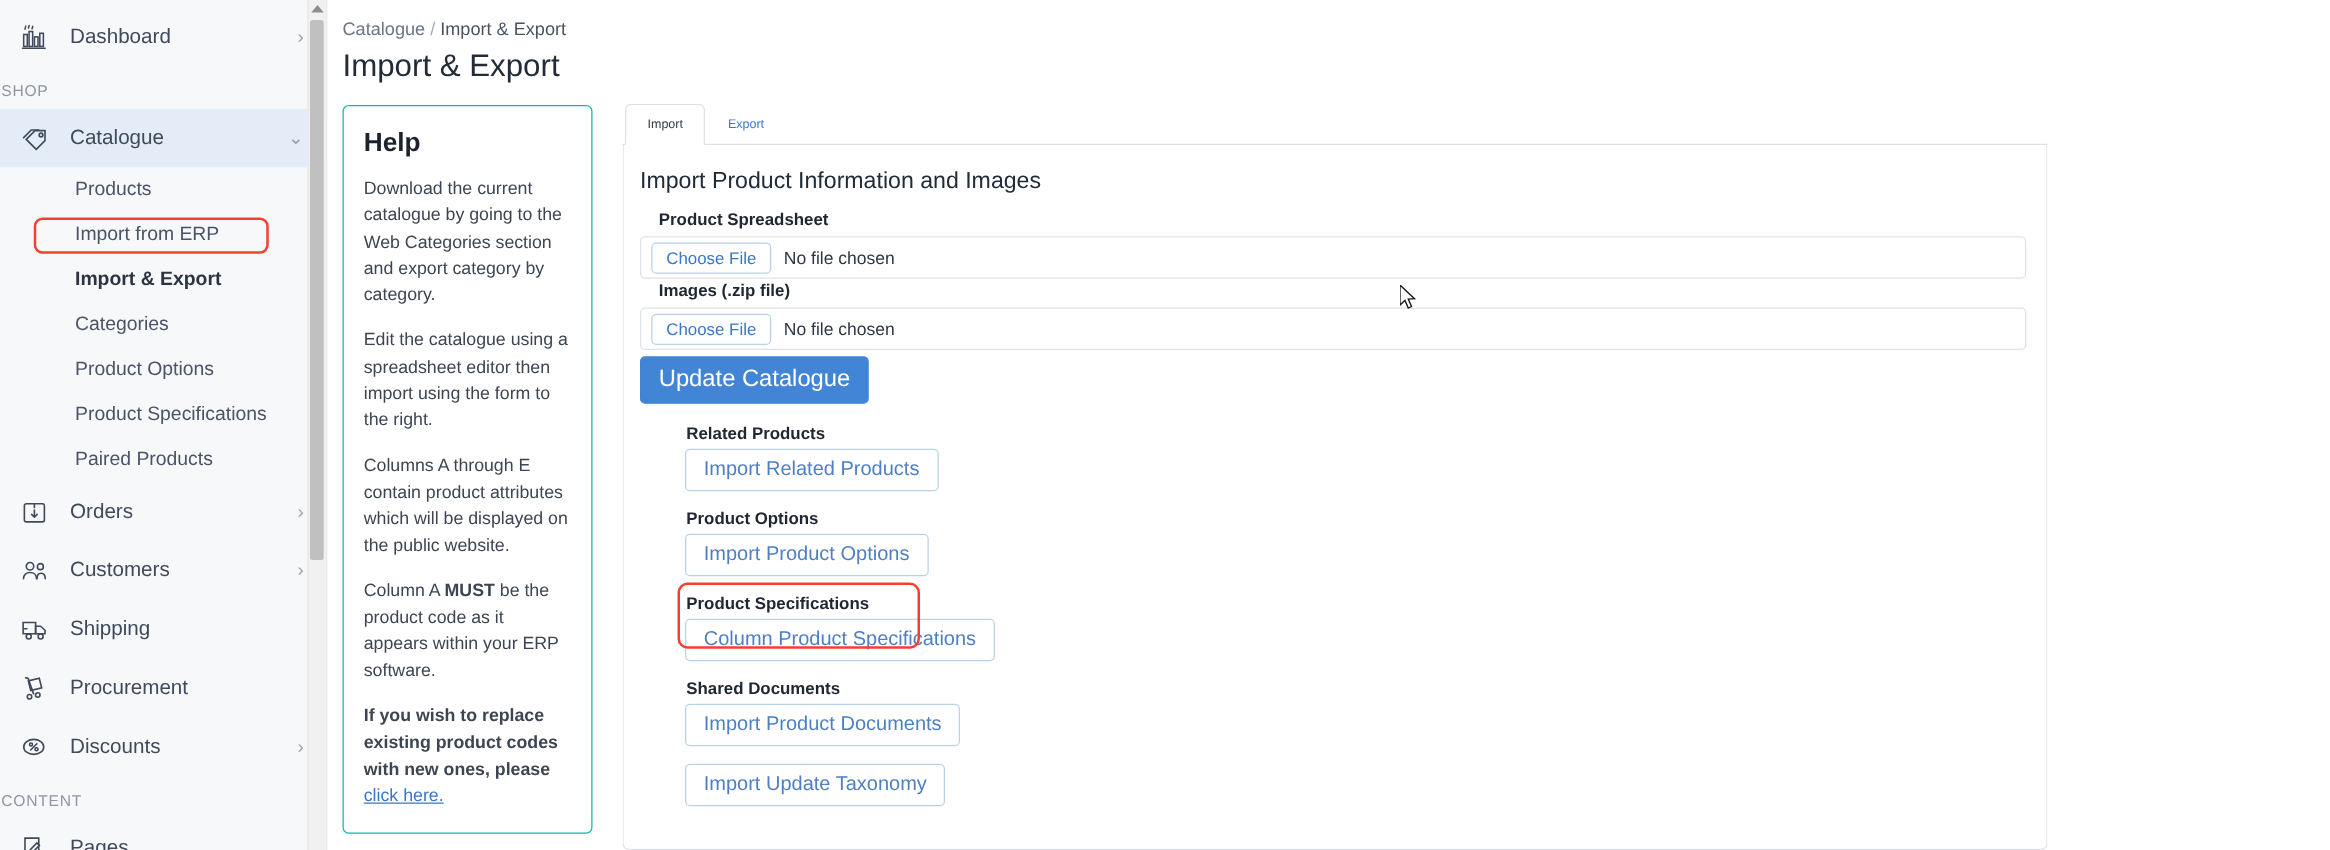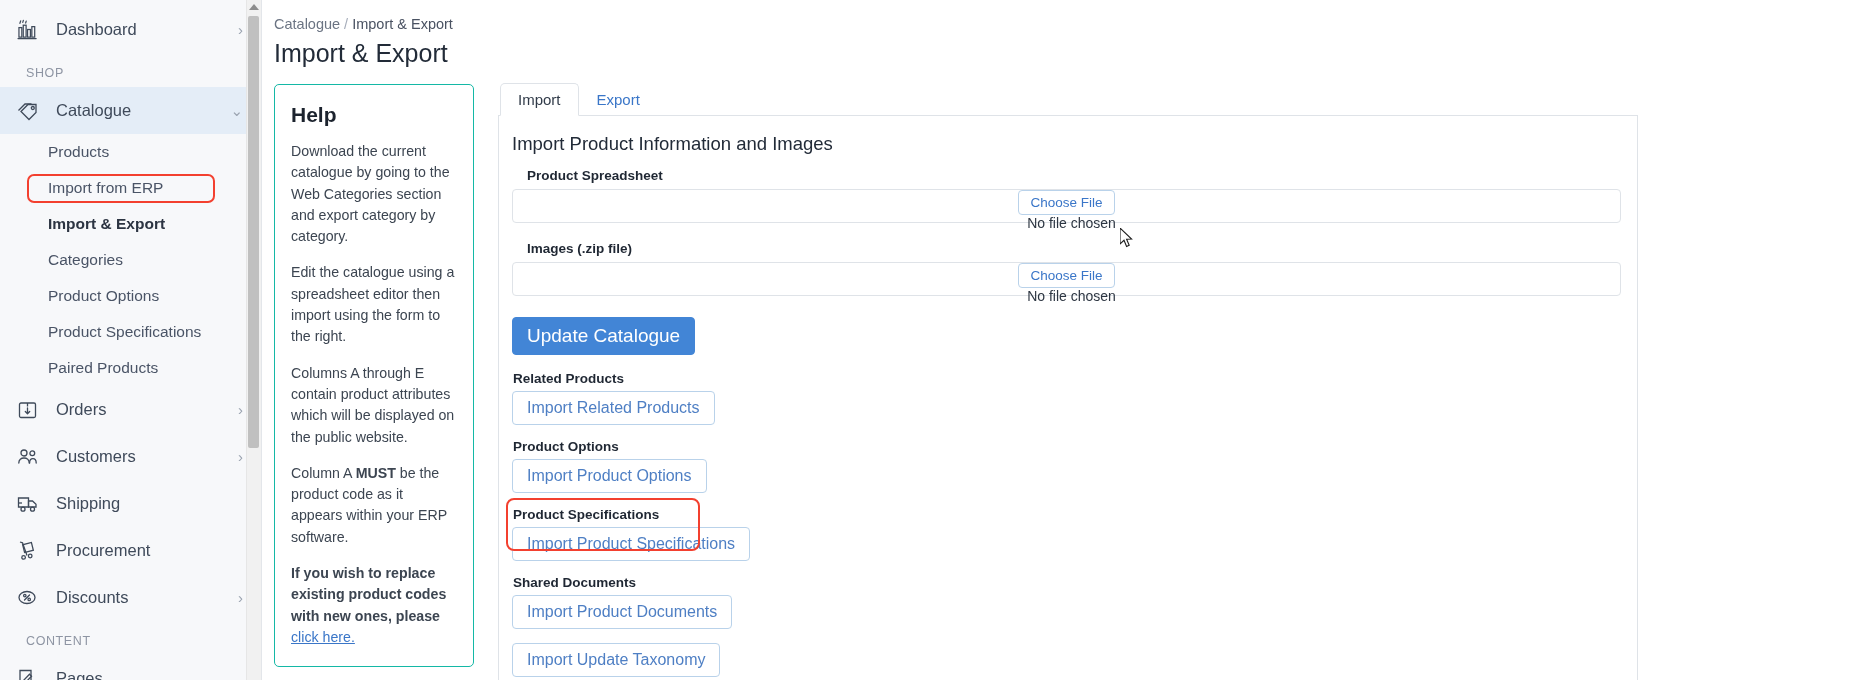--- a/index.html
+++ b/index.html
@@ -45,27 +45,27 @@
     display: flex; align-items: center;
   }
   .nav-row.active {
     background: #e4edf7;
     border-radius: 0 7px 7px 0;
   }
   .nav-section {
     font-size: 12.5px;
     letter-spacing: 0.6px;
     color: #8e95a3;
-    padding: 13px 0 7px 26px;
+    padding: 13px 0 7px 1px;
     text-transform: uppercase;
   }
   .sub-row {
     display: flex; align-items: center;
     height: 36px;
-    padding-left: 48px;
+    padding-left: 60px;
     font-size: 15.5px;
     color: #4a5466;
     cursor: pointer;
     white-space: nowrap;
   }
   .sub-row.current { color: #2c3442; font-weight: bold; }
 
   
   .annot-nav {
     position: absolute;
@@ -159,21 +159,21 @@
   
   .panel-wrap { flex: 1; min-width: 0; padding-right: 14px; }
   .tabs {
     display: flex;
     align-items: flex-end;
     border-bottom: 1px solid #dfe3e8;
     padding-left: 2px;
     height: 32px;
   }
   .tab {
-    font-size: 15px;
+    font-size: 10px;
     padding: 7px 17px 7px 17px;
     cursor: pointer;
     color: #3a76c8;
     border: 1px solid transparent;
     border-radius: 5px 5px 0 0;
     margin-bottom: -1px;
     line-height: 17px;
   }
   .tab.active {
     background: #ffffff;
@@ -203,22 +203,21 @@
     padding-left: 14px;
   }
   .file-input {
     border: 1px solid #dfe3e8;
     border-radius: 4px;
     height: 34px;
     display: flex;
     align-items: center;
     padding: 0 8px;
     background: #ffffff;
-    margin-bottom: 18px;
-    flex-direction: column;
+    margin-bottom: 2px;
   }
   .file-btn {
     border: 1px solid #b9d2ea;
     border-radius: 4px;
     color: #3a76c8;
     font-size: 13.5px;
     padding: 4px 11px;
     background: #ffffff;
     cursor: pointer;
     white-space: nowrap;
@@ -249,21 +248,21 @@
     cursor: pointer;
     display: inline-block;
     margin-bottom: 14px;
   }
   .sec-label {
     font-size: 13.5px;
     font-weight: bold;
     color: #1f2733;
     margin: 0 0 5px 1px;
   }
-  .group { position: relative; }
+  .group { position: relative; margin-left: 36px; }
 
   
   .annot-spec {
     position: absolute;
     left: -6px; top: -9px;
     width: 194px; height: 53px;
     border: 2.5px solid #f3402f;
     border-radius: 8px;
     pointer-events: none;
   }
@@ -468,21 +467,21 @@
           </div>
 
           <div class="group">
             <div class="sec-label">Product Options</div>
             <div class="btn-outline">Import Product Options</div>
           </div>
 
           <div class="group">
             <div class="annot-spec"></div>
             <div class="sec-label">Product Specifications</div>
-            <div class="btn-outline">Import Product Specifications</div>
+            <div class="btn-outline">Column Product Specifications</div>
           </div>
 
           <div class="group">
             <div class="sec-label">Shared Documents</div>
             <div class="btn-outline">Import Product Documents</div>
           </div>
 
           <div class="group">
             <div class="btn-outline">Import Update Taxonomy</div>
           </div>

